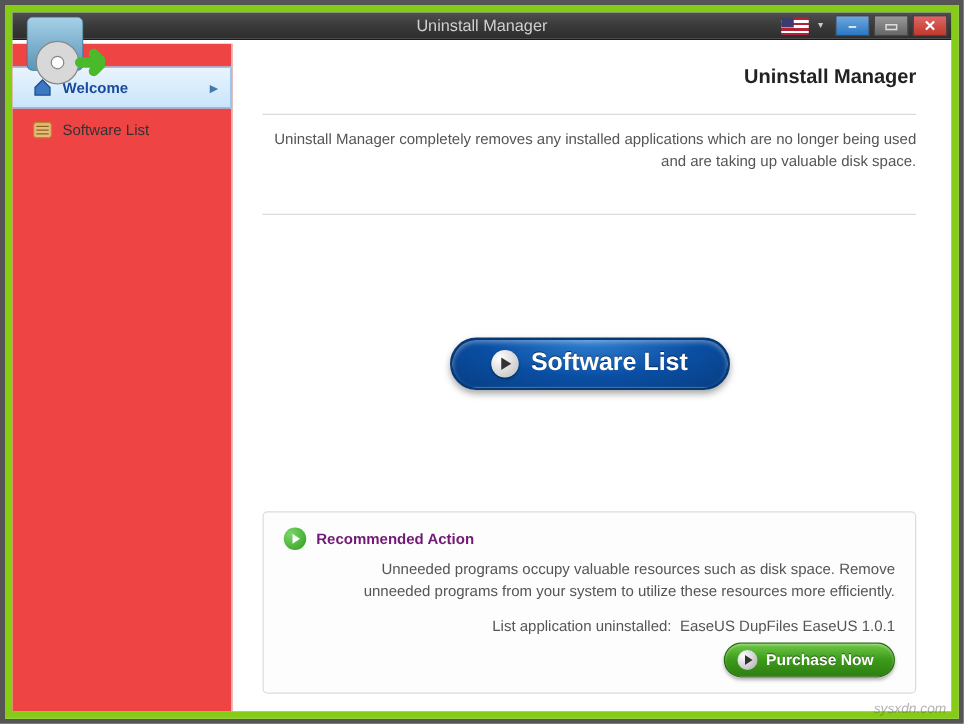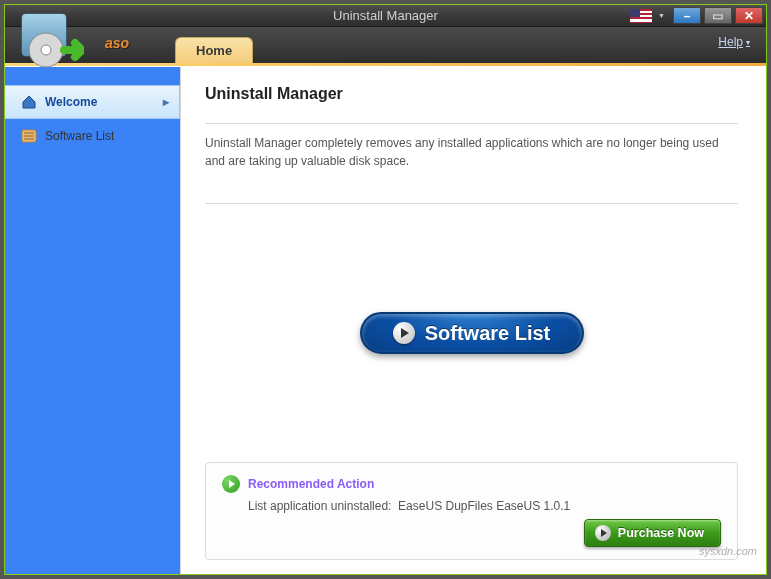--- a/index.html
+++ b/index.html
@@ -8,23 +8,24 @@
       height: 579px;
       background: #555;
       font-family: "Segoe UI", Tahoma, sans-serif;
       font-size: 12px;
       overflow: hidden;
     }
     .window {
       margin: 4px;
       height: 571px;
       background: #fff;
-      border: 1px solid #84cc16;
+      border: 6px solid #84cc16;
       display: flex;
       flex-direction: column;
+      text-align: right;
     }
     .titlebar {
       height: 22px;
       background: linear-gradient(to bottom, #4f4f4f, #3a3a3a 50%, #2d2d2d);
       display: flex;
       align-items: center;
       position: relative;
       color: #e0e0e0;
       border-bottom: 1px solid #1a1a1a;
     }
@@ -137,21 +138,21 @@
     
     .main-row {
       display: flex;
       flex: 1;
       margin-top: 3px;
       min-height: 0;
     }
     .sidebar {
       width: 176px;
       border-right: 1px solid #d5d5d5;
-      background: #3b82f6;
+      background: #ef4444;
       padding-top: 18px;
     }
     .side-item {
       height: 34px;
       display: flex;
       align-items: center;
       gap: 8px;
       padding-left: 16px;
       color: #333;
       position: relative;
@@ -233,21 +234,21 @@
       border-radius: 4px;
       padding: 12px 16px 12px 16px;
       background: #fdfdfd;
       position: relative;
     }
     .rec-head {
       display: flex;
       align-items: center;
       gap: 8px;
       font-weight: bold;
-      color: #8b5cf6;
+      color: #701a75;
       margin-bottom: 6px;
     }
     .arrow-ico {
       width: 18px;height:18px;border-radius:50%;
       background: radial-gradient(circle at 30% 30%, #7ad66a, #2e9d1a);
       display:flex;align-items:center;justify-content:center;
     }
     .arrow-ico::before{
       content:"";
       border-left:6px solid #fff;
@@ -266,21 +267,21 @@
       margin-left: 26px;
     }
     .purchase-row {
       display:flex;
       justify-content:flex-end;
       margin-top:6px;
     }
     .purchase-btn {
       height: 28px;
       padding: 0 16px 0 10px;
-      border-radius: 4px;
+      border-radius: 14px;
       background: linear-gradient(to bottom, #6fc947, #3c9a19 50%, #2e7f12);
       border: 1px solid #2a6a10;
       box-shadow: inset 0 1px 2px rgba(255,255,255,0.4), 0 2px 3px rgba(0,0,0,0.3);
       display:flex;
       align-items:center;
       gap:7px;
       color:#fff;
       font-weight:bold;
       font-size:12.5px;
       cursor:pointer;
@@ -294,50 +295,41 @@
     .mini-play::before{
       content:"";
       border-left:6px solid #333;
       border-top:4px solid transparent;
       border-bottom:4px solid transparent;
       margin-left:2px;
     }
     .watermark {
       position: absolute;
       right: 14px;
-      bottom: 22px;
+      bottom: 6px;
       font-size: 11px;
       color: rgba(100,100,100,0.5);
       font-style: italic;
     }
   </style>
 </head>
 <body>
 
 <div class="window">
   <div class="titlebar">
     <span class="titlebar-title">Uninstall Manager</span>
     <div class="titlebar-right">
       <div class="flag"></div>
       <span class="flag-drop">▼</span>
       <div class="wbtn min">–</div>
       <div class="wbtn max">▭</div>
       <div class="wbtn close">✕</div>
     </div>
   </div>
 
-  <div class="toolbar">
-    <span class="brand">aso</span>
-    <div class="tab-home">
-      <span>Home</span>
-    </div>
-    <a class="help-link">
-        <span>Help</span>
-      </a>
-  </div>
 
   <svg class="app-icon" viewBox="0 0 72 62">
     <rect x="10" y="2" width="44" height="42" rx="4" fill="#7fb8d8" stroke="#3a6c8a" stroke-width="1.2"></rect>
     <rect x="10" y="2" width="44" height="42" rx="4" fill="url(#g1)"></rect>
     <circle cx="34" cy="38" r="17" fill="#d8d8d8" stroke="#888"></circle>
     <circle cx="34" cy="38" r="5" fill="#fff" stroke="#888"></circle>
     <path d="M52 38 L70 38 L63 31 M70 38 L63 45" stroke="#4ab92a" stroke-width="8" stroke-linecap="round" stroke-linejoin="round" fill="none"></path>
     <defs>
       <linearGradient id="g1" x1="0" y1="0" x2="0" y2="1">
         <stop offset="0%" stop-color="#a6d0e6"></stop>
@@ -380,20 +372,21 @@
           <span class="play-circle"></span>
           <span>Software List</span>
         </div>
       </div>
 
       <div class="rec-box">
         <div class="rec-head">
           <span class="arrow-ico"></span>
           <span>Recommended Action</span>
         </div>
+        <p class="rec-desc">Unneeded programs occupy valuable resources such as disk space. Remove unneeded programs from your system to utilize these resources more efficiently.</p>
         <p class="last-line">
           <span>List application uninstalled:</span>
           &nbsp;<span>EaseUS DupFiles EaseUS 1.0.1</span>
         </p>
         <div class="purchase-row">
           <div class="purchase-btn">
             <span class="mini-play"></span>
             <span>Purchase Now</span>
           </div>
         </div>

